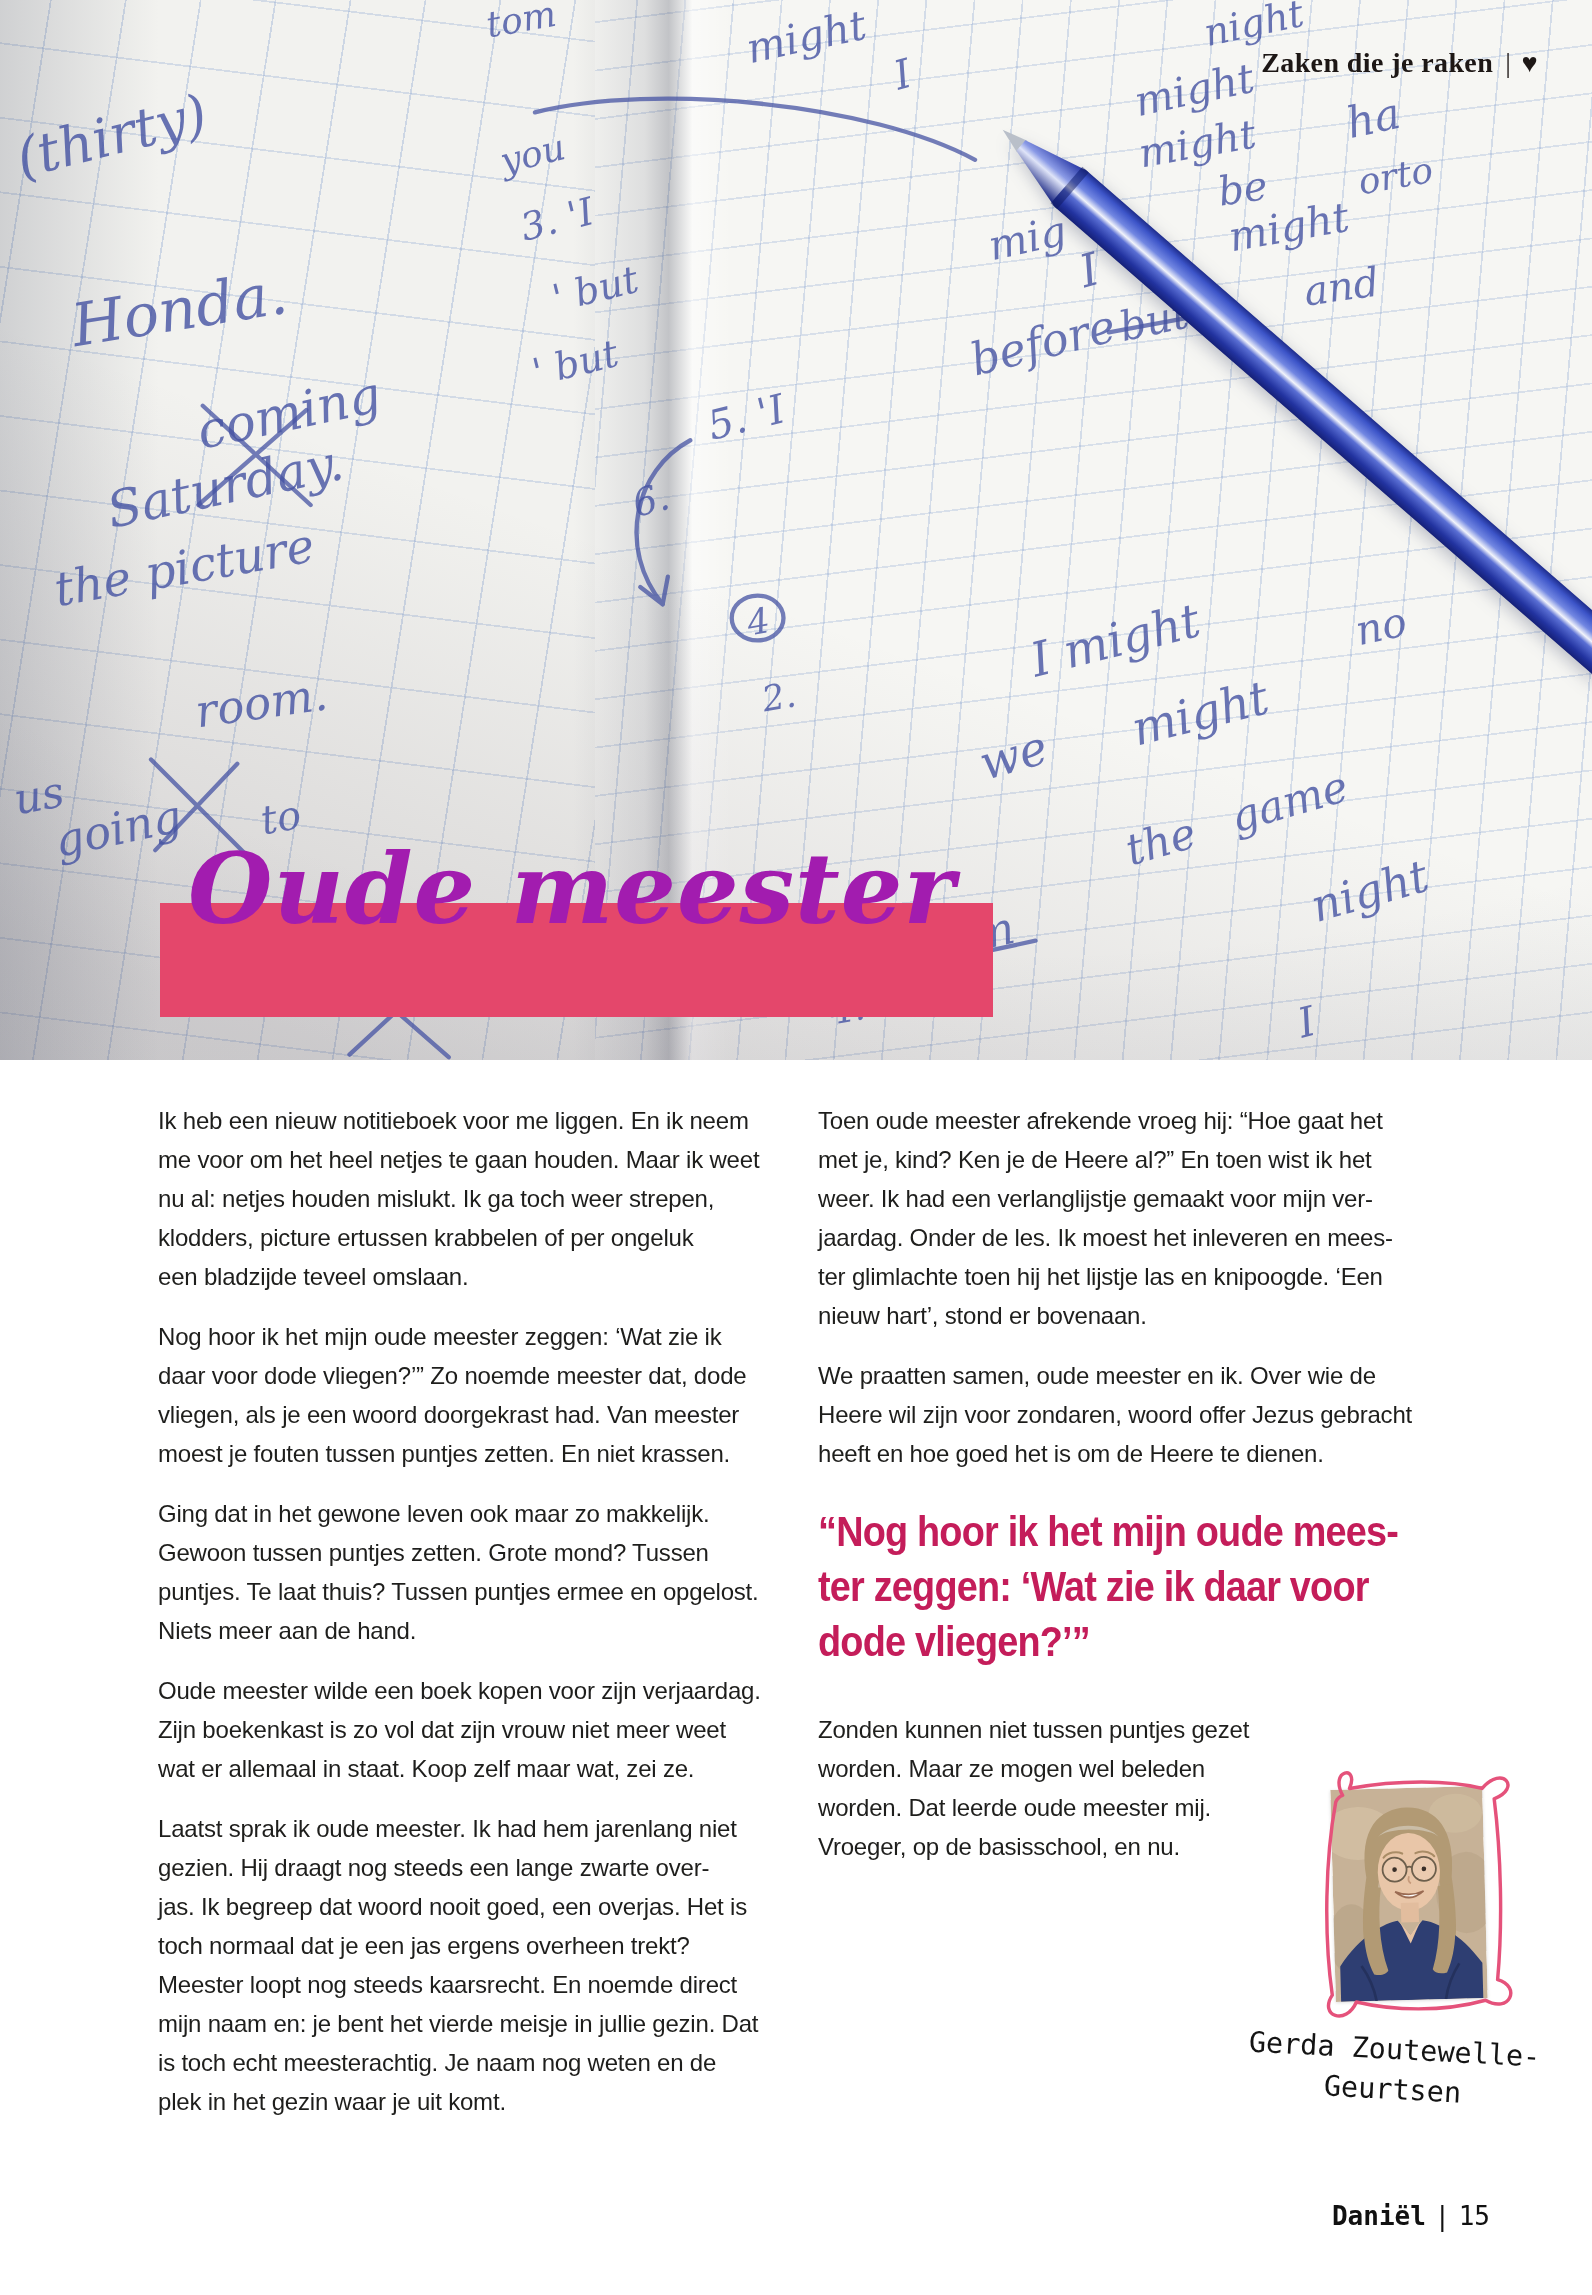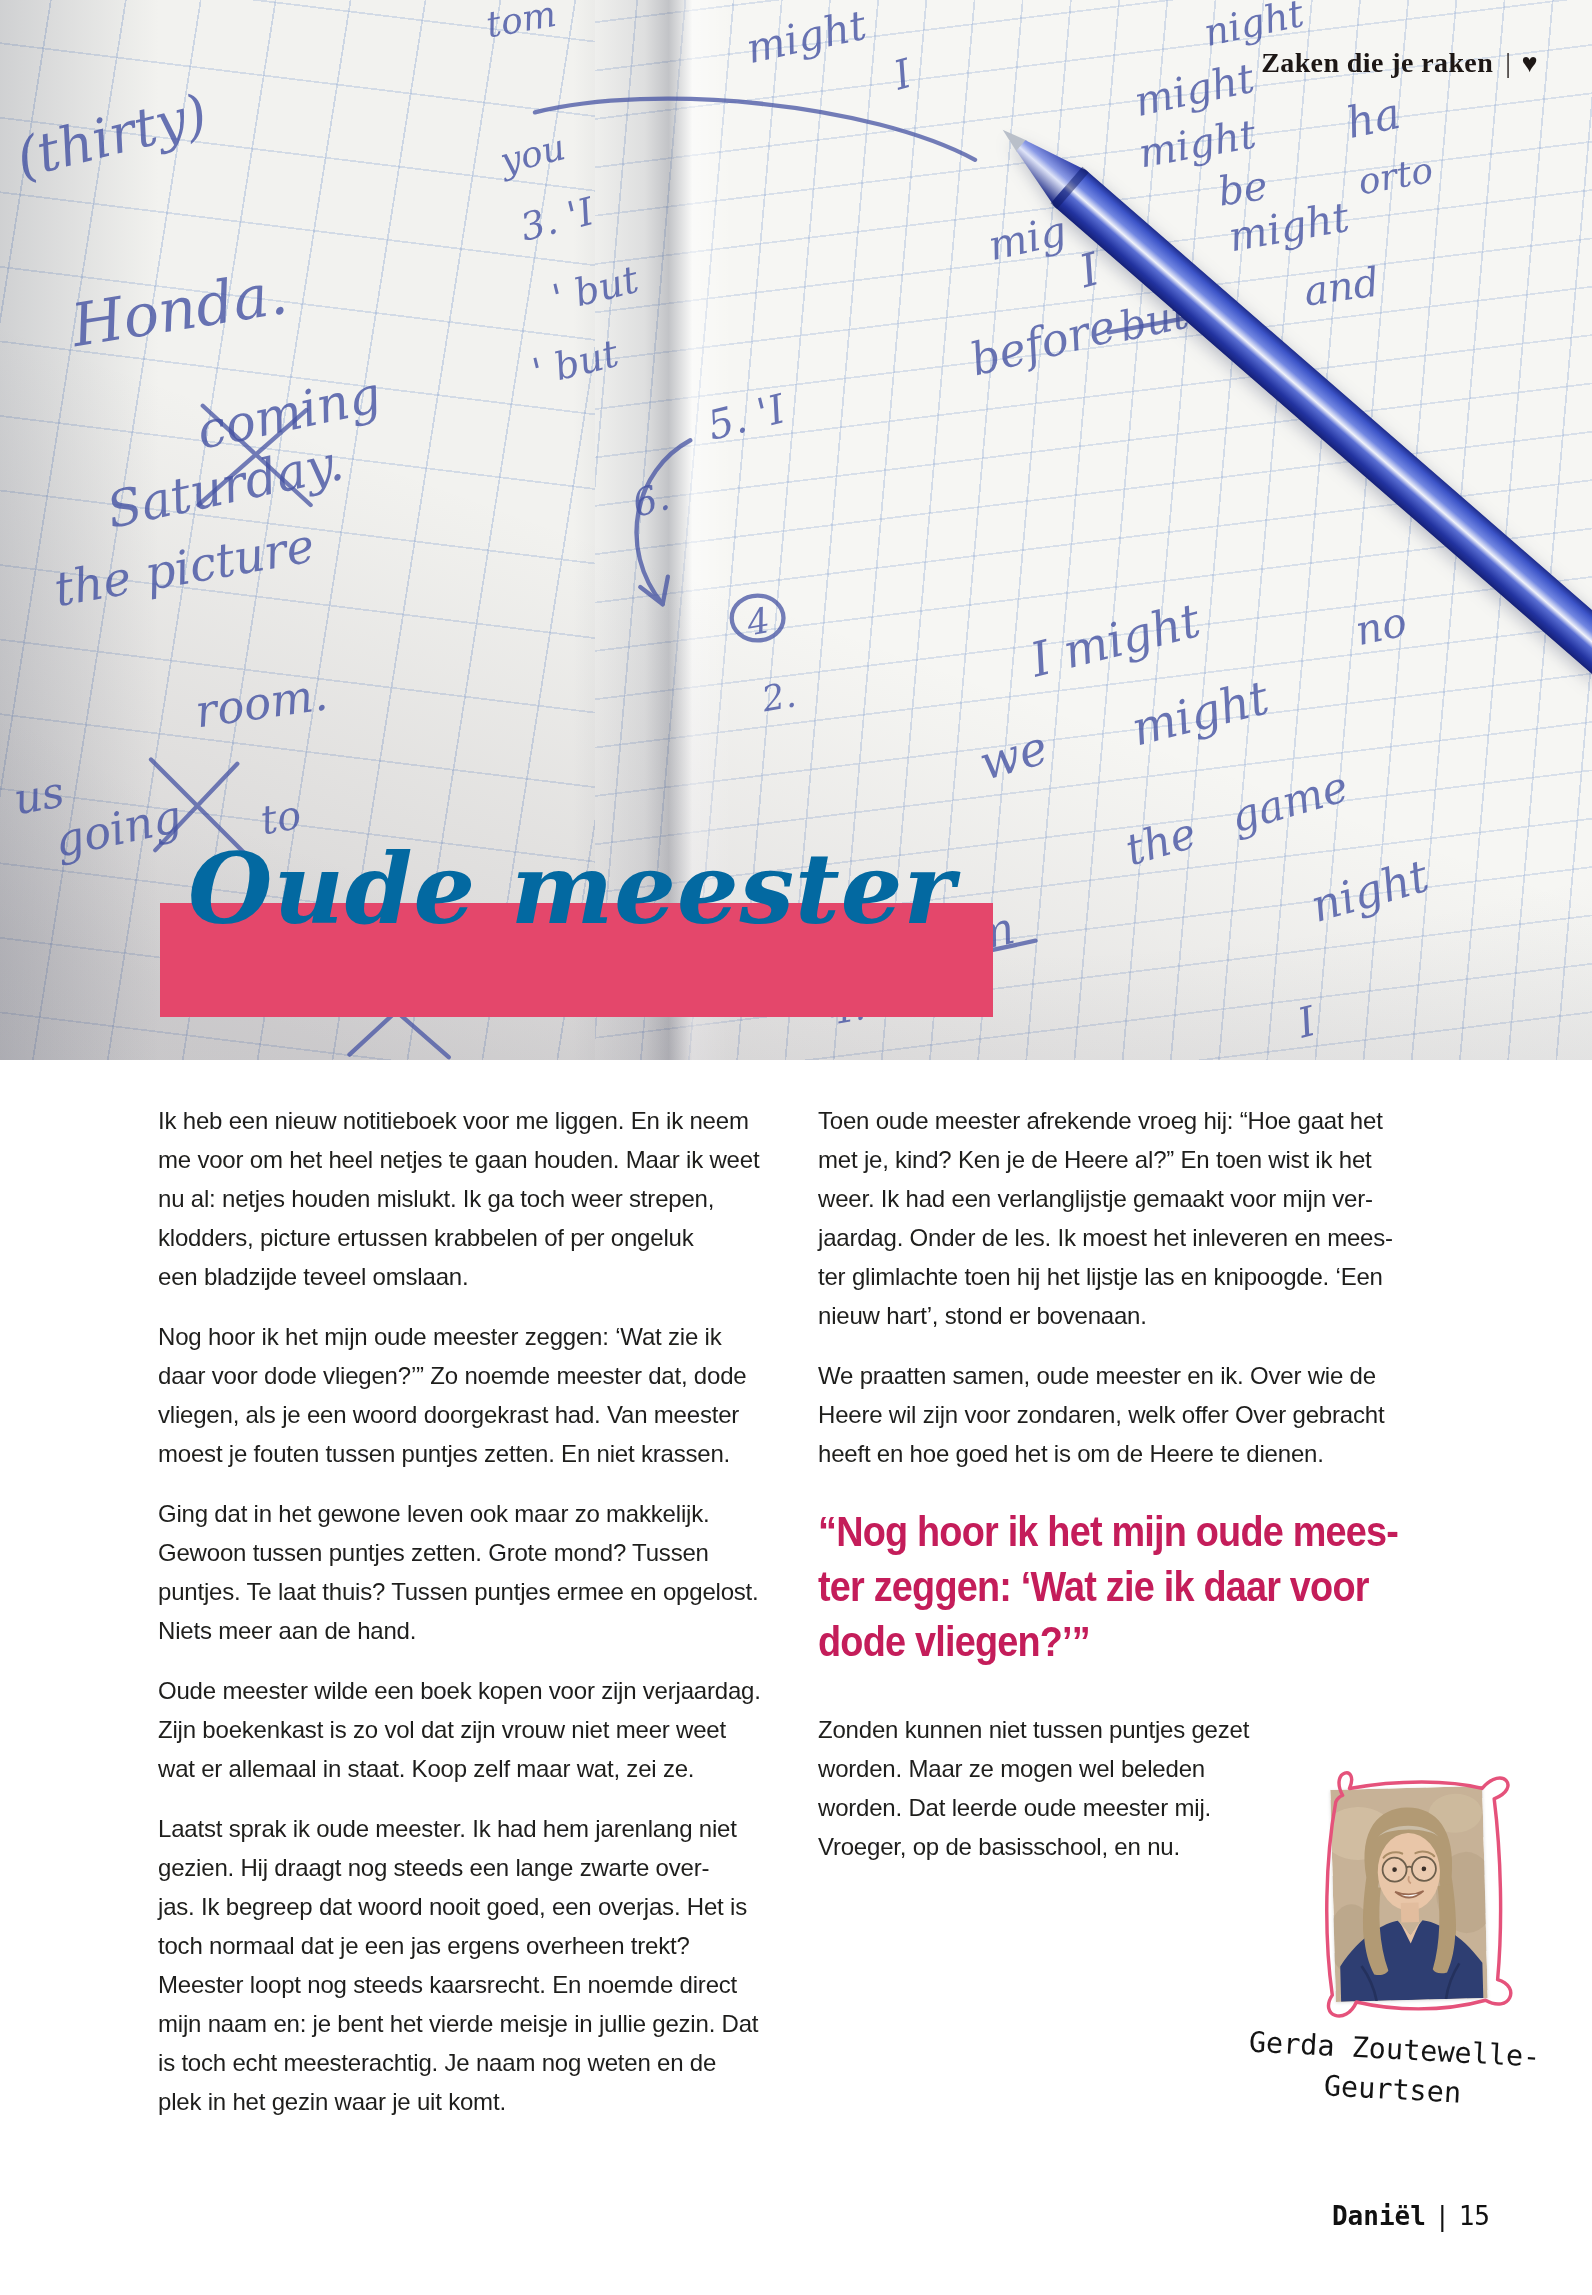--- a/index.html
+++ b/index.html
@@ -30,21 +30,21 @@
 
   
   .header-tag{position:absolute;top:47px;right:54px;font-family:"Liberation Serif",serif;
       font-weight:bold;font-size:28px;color:#1d1715;letter-spacing:0.4px;}
   .header-tag .sep{font-weight:normal;margin:0 10.4px 0 12px;color:#1d1715;}
   .heart{font-size:27px;}
 
   
   .banner{position:absolute;left:160px;top:903px;width:833px;height:114px;background:#e4476b;}
   .page-title{position:absolute;left:188px;top:841px;margin:0;font-family:"DejaVu Serif",serif;
-      font-style:italic;font-weight:bold;font-size:97px;line-height:1;color:#0369a1;letter-spacing:0.9px;}
+      font-style:italic;font-weight:bold;font-size:97px;line-height:1;color:#a21caf;letter-spacing:0.9px;}
 
   
   .columns{position:absolute;left:158px;top:1101px;width:1329px;}
   .col{position:absolute;top:0;}
   .col-left{left:0;width:643px;}
   .col-right{left:660px;width:669px;}
   .body-p{margin:0 0 21px 0;font-size:24px;line-height:39px;letter-spacing:-0.2px;
       white-space:pre-line;color:#1e1e1c;}
   .quote-wrap{margin:31px 0 41px 0;transform:scaleX(.88);transform-origin:left top;}
   .q-line{font-weight:bold;font-size:43px;line-height:55px;letter-spacing:-0.9px;color:#c41d5a;white-space:nowrap;}
@@ -197,21 +197,21 @@
       </div>
     <div class="col col-right">
       <div>
           <p class="body-p">Toen oude meester afrekende vroeg hij: “Hoe gaat het
 met je, kind? Ken je de Heere al?” En toen wist ik het
 weer. Ik had een verlanglijstje gemaakt voor mijn ver-
 jaardag. Onder de les. Ik moest het inleveren en mees-
 ter glimlachte toen hij het lijstje las en knipoogde. ‘Een
 nieuw hart’, stond er bovenaan.</p>
           <p class="body-p">We praatten samen, oude meester en ik. Over wie de
-Heere wil zijn voor zondaren, welk offer Over gebracht
+Heere wil zijn voor zondaren, woord offer Jezus gebracht
 heeft en hoe goed het is om de Heere te dienen.</p>
         </div>
       <div class="quote-wrap">
           <div class="q-line">“Nog hoor ik het mijn oude mees-</div>
           <div class="q-line">ter zeggen: ‘Wat zie ik daar voor</div>
           <div class="q-line">dode vliegen?’”</div>
         </div>
       <div>
           <p class="body-p">Zonden kunnen niet tussen puntjes gezet
 worden. Maar ze mogen wel beleden

